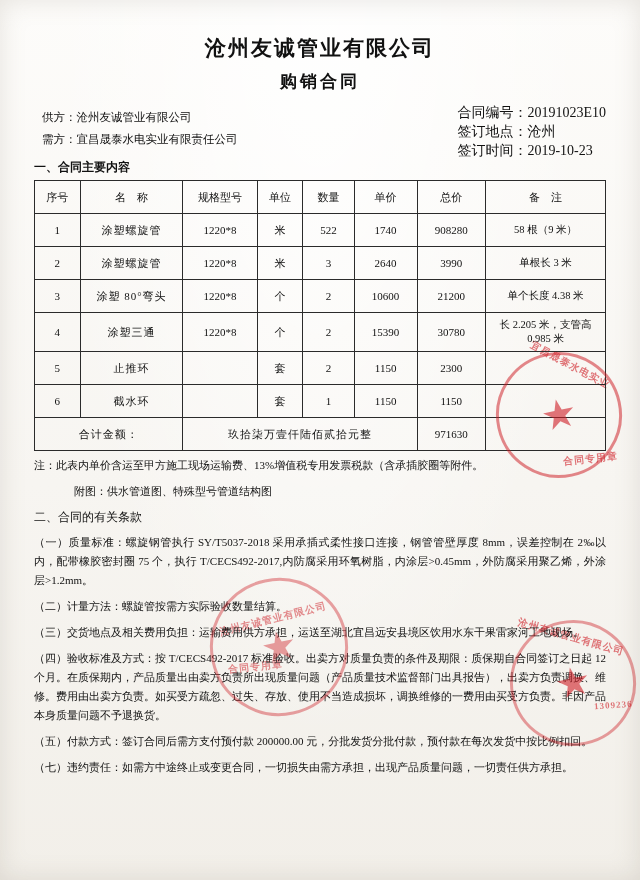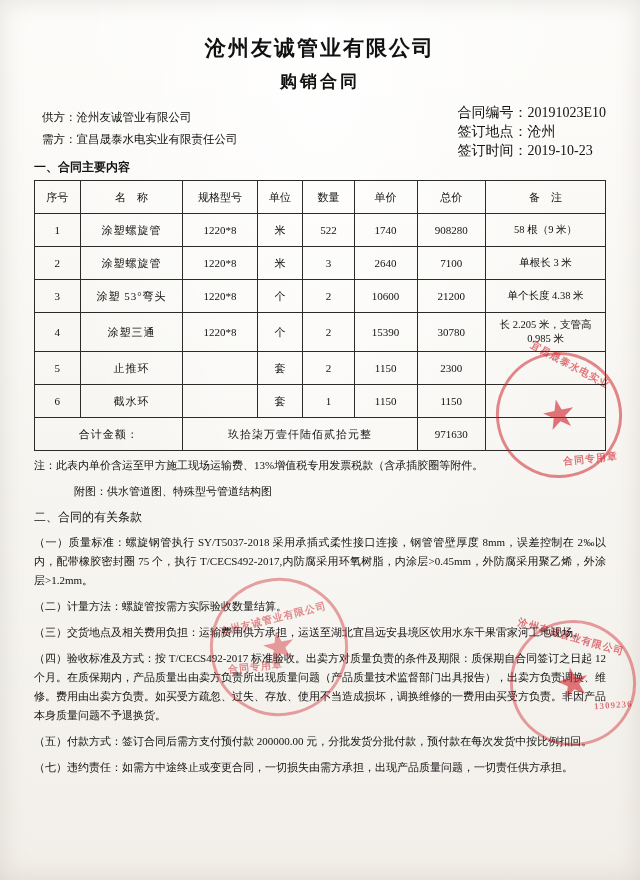--- a/index.html
+++ b/index.html
@@ -190,26 +190,26 @@
           <td>908280</td>
           <td class="remark">58 根（9 米）</td>
         </tr>
         <tr>
           <td>2</td>
           <td class="name">涂塑螺旋管</td>
           <td>1220*8</td>
           <td>米</td>
           <td>3</td>
           <td>2640</td>
-          <td>7100</td>
+          <td>3990</td>
           <td class="remark">单根长 3 米</td>
         </tr>
         <tr>
           <td>3</td>
-          <td class="name">涂塑 53°弯头</td>
+          <td class="name">涂塑 80°弯头</td>
           <td>1220*8</td>
           <td>个</td>
           <td>2</td>
           <td>10600</td>
           <td>21200</td>
           <td class="remark">单个长度 4.38 米</td>
         </tr>
         <tr>
           <td>4</td>
           <td class="name">涂塑三通</td>

